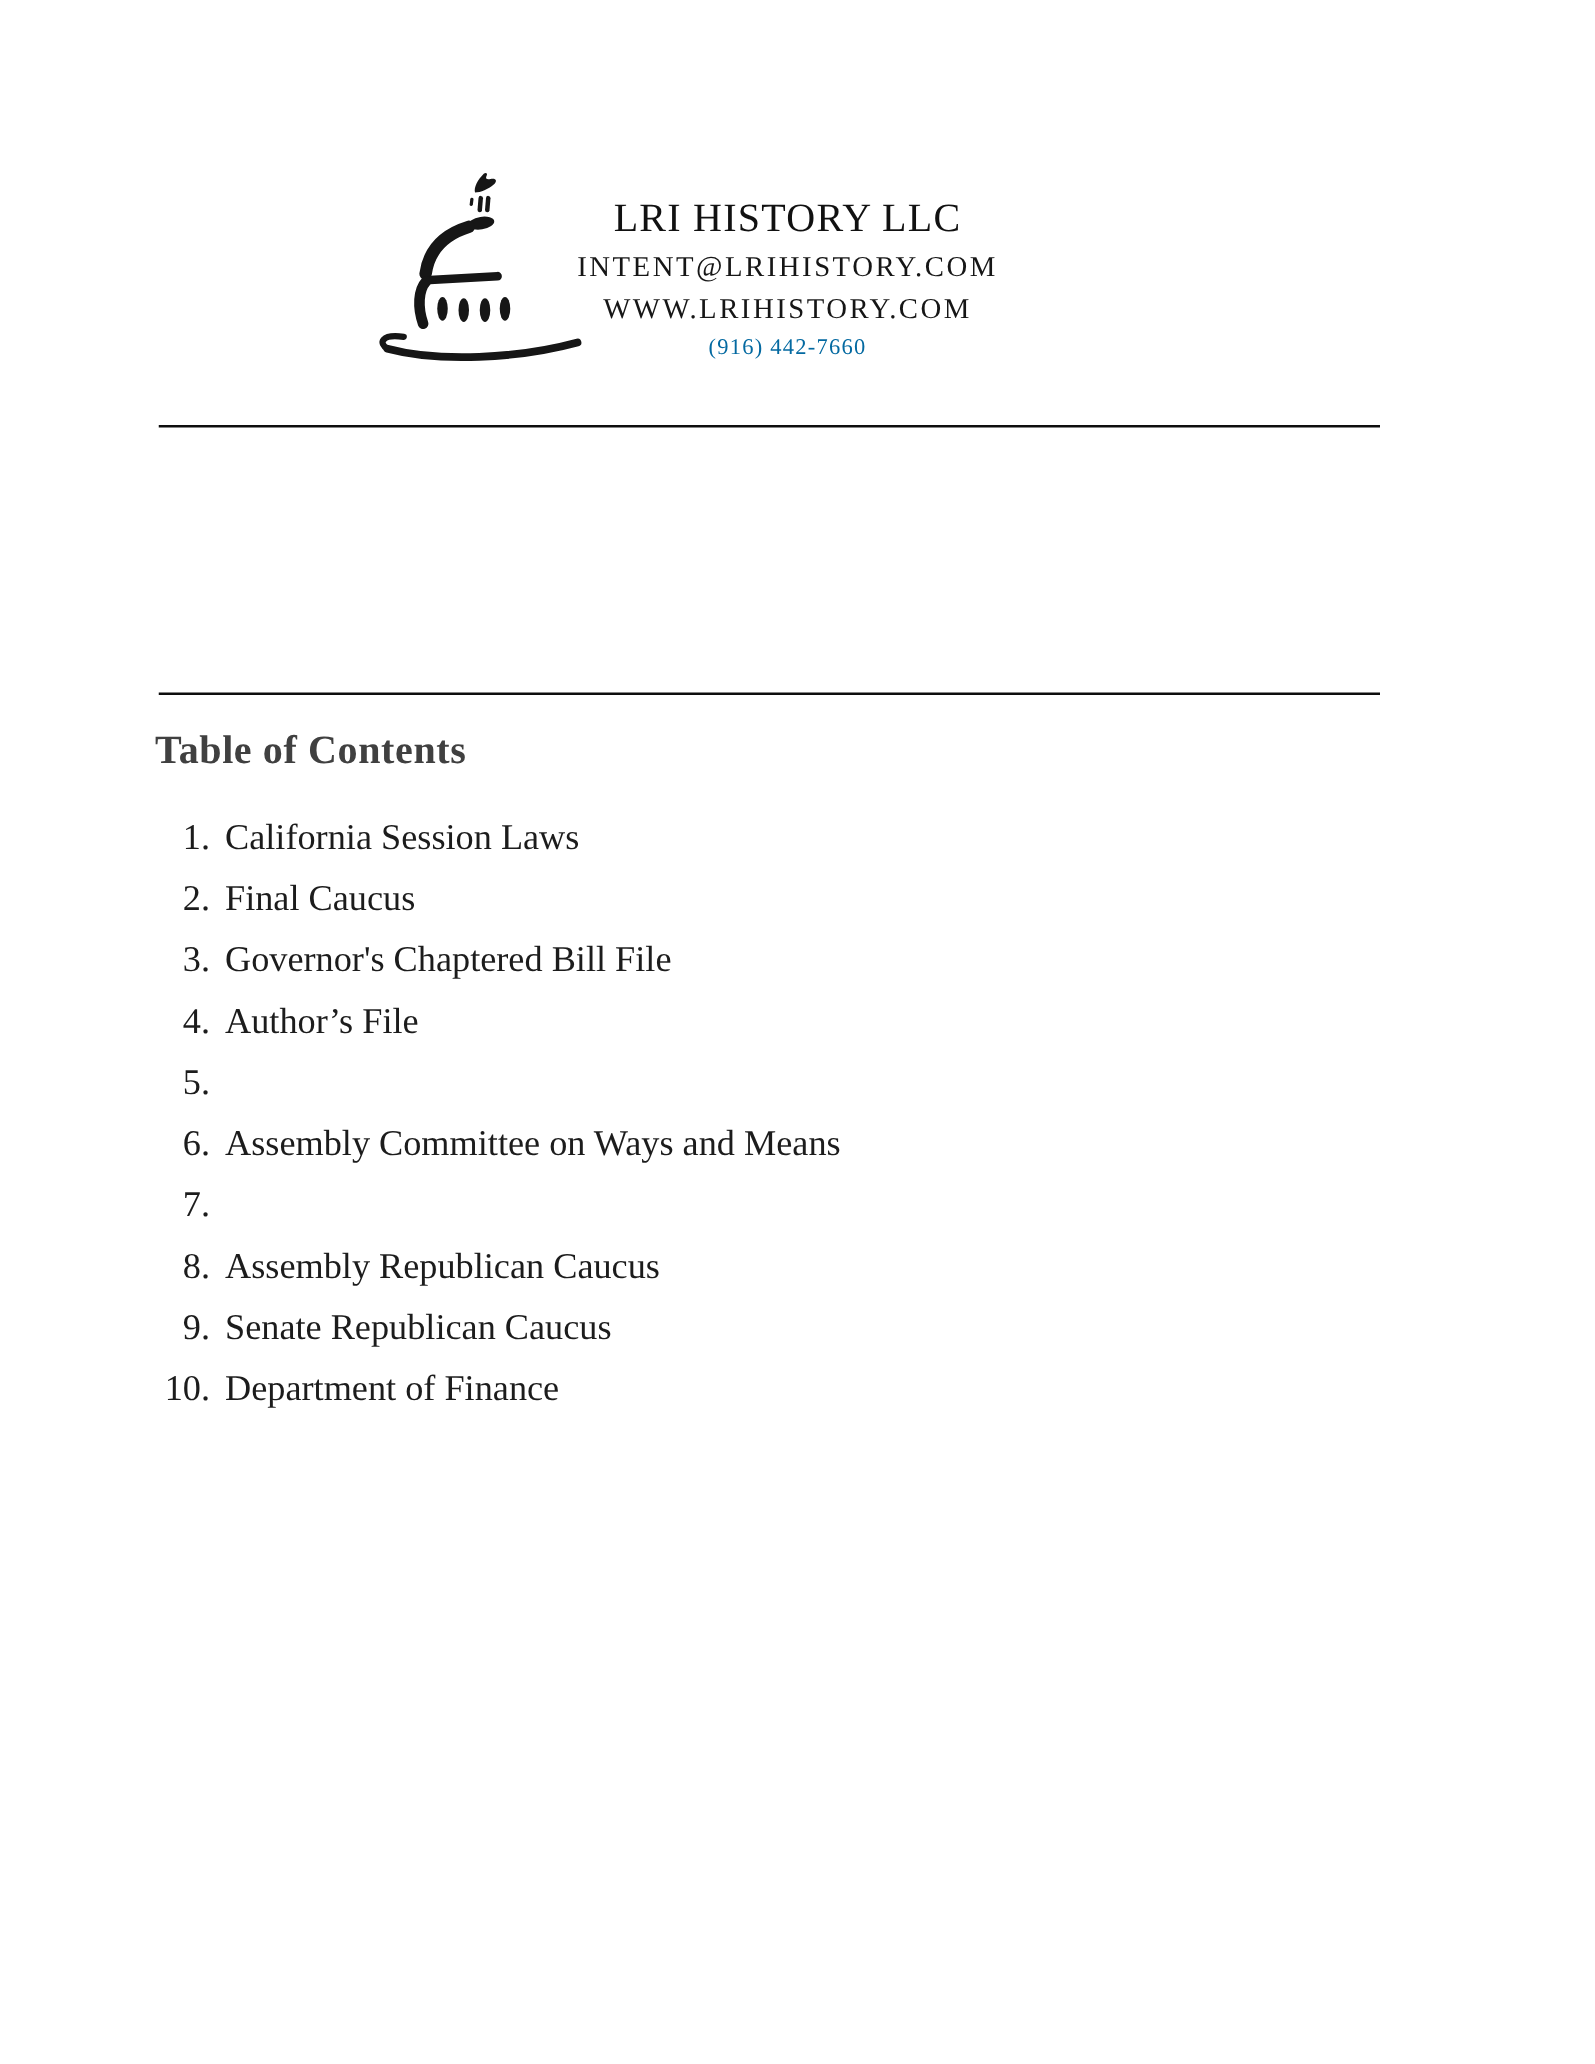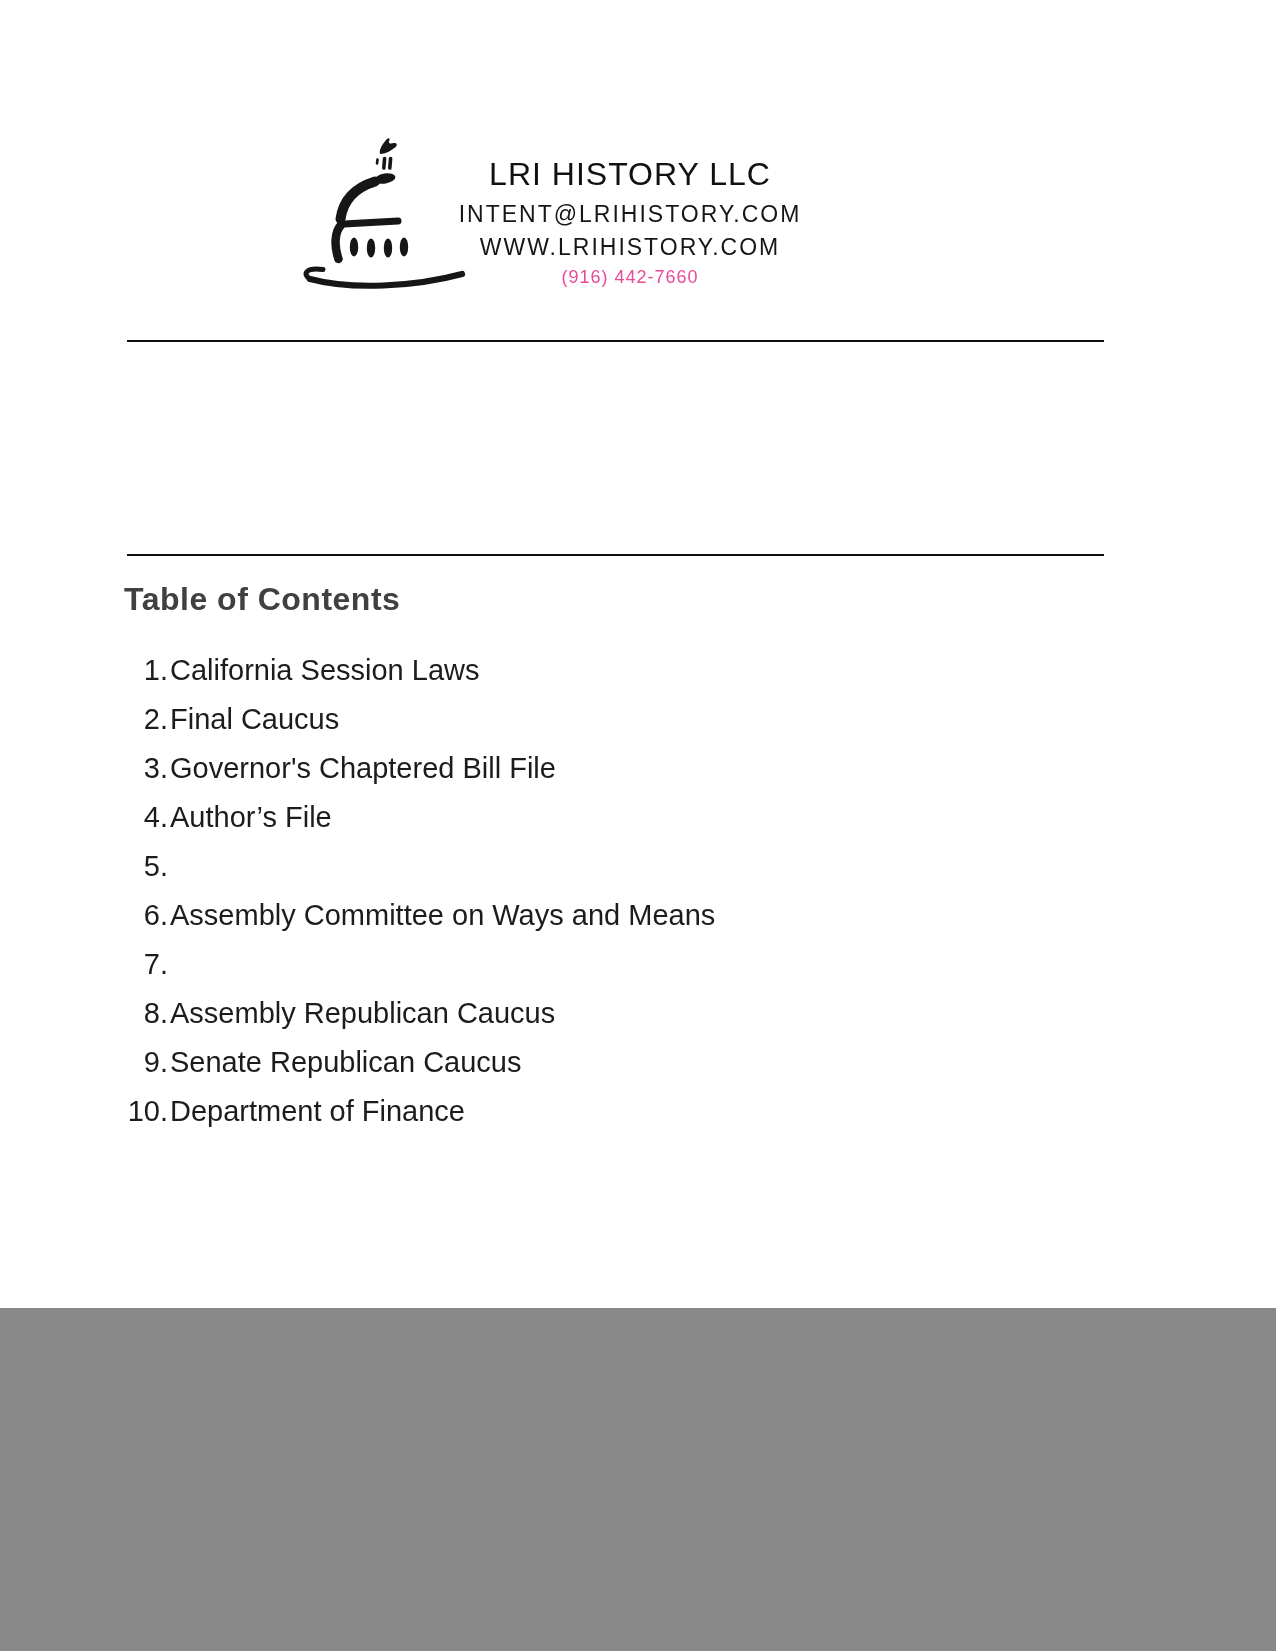--- a/index.html
+++ b/index.html
@@ -1,22 +1,22 @@
 <!DOCTYPE html>
 <html><head>
 <meta charset="utf-8">
 <style>
   html,body{margin:0;padding:0;background:#888;}
   .page{
     position:relative;
     width:1276px;
-    height:1308px;
+    height:1651px;
     margin:0 auto;
     background:#ffffff;
-    font-family:Liberation Sans, sans-serif;
+    font-family:Liberation Serif, serif;
     color:#1a1a1a;
     overflow:hidden;
   }
   
   .logo{
     position:absolute;
     left:296px; top:126px;
     width:174px; height:168px;
   }
   .header-text{
@@ -38,21 +38,21 @@
     letter-spacing:2px;
     margin-top:11px;
     color:#161616;
     white-space:nowrap;
   }
   .phone-line{
     font-size:18px;
     line-height:22px;
     letter-spacing:1px;
     margin-top:8px;
-    color:#ec4899;
+    color:#0369a1;
     white-space:nowrap;
   }
   
   .rule{
     position:absolute;
     left:127px;
     width:977px;
     height:0;
     border-top:2px solid #0d0d0d;
   }
@@ -92,21 +92,21 @@
     line-height:30px;
     margin-bottom:19px;
     color:#1c1c1c;
   }
   .toc-num{
     width:53px;
     text-align:right;
     flex:0 0 53px;
   }
   .toc-label{
-    margin-left:2px;
+    margin-left:12px;
   }
 </style>
 </head>
 <body>
 
 <div class="page">
 
   <svg class="logo" viewBox="0 0 174 168" xmlns="http://www.w3.org/2000/svg" aria-hidden="true">
     <g fill="none" stroke="#161616" stroke-linecap="round">
 

